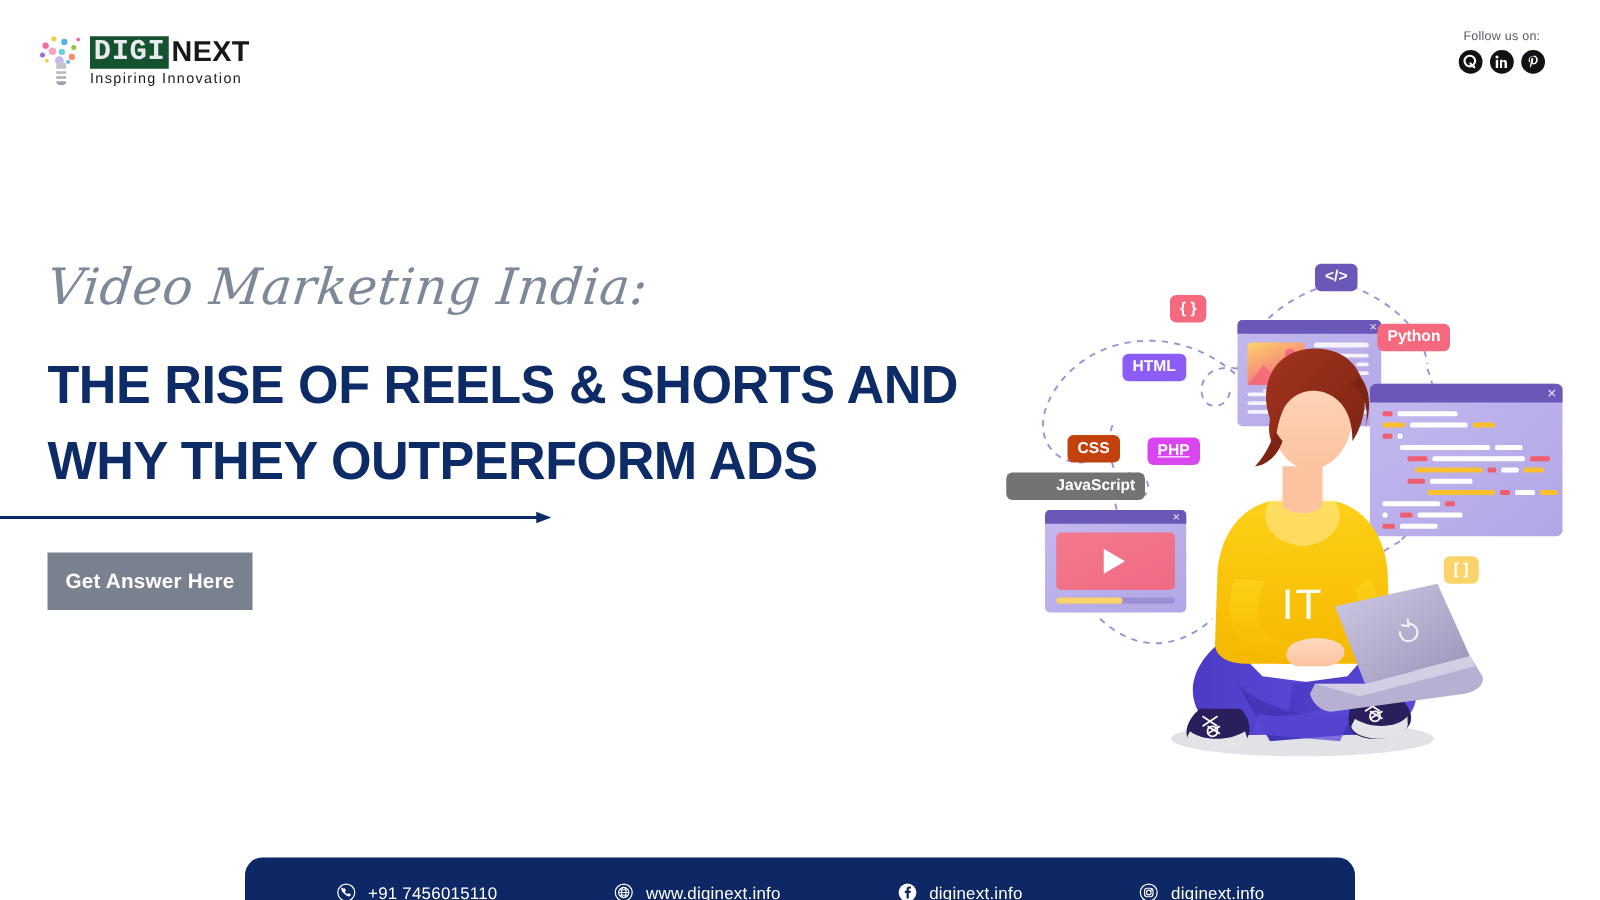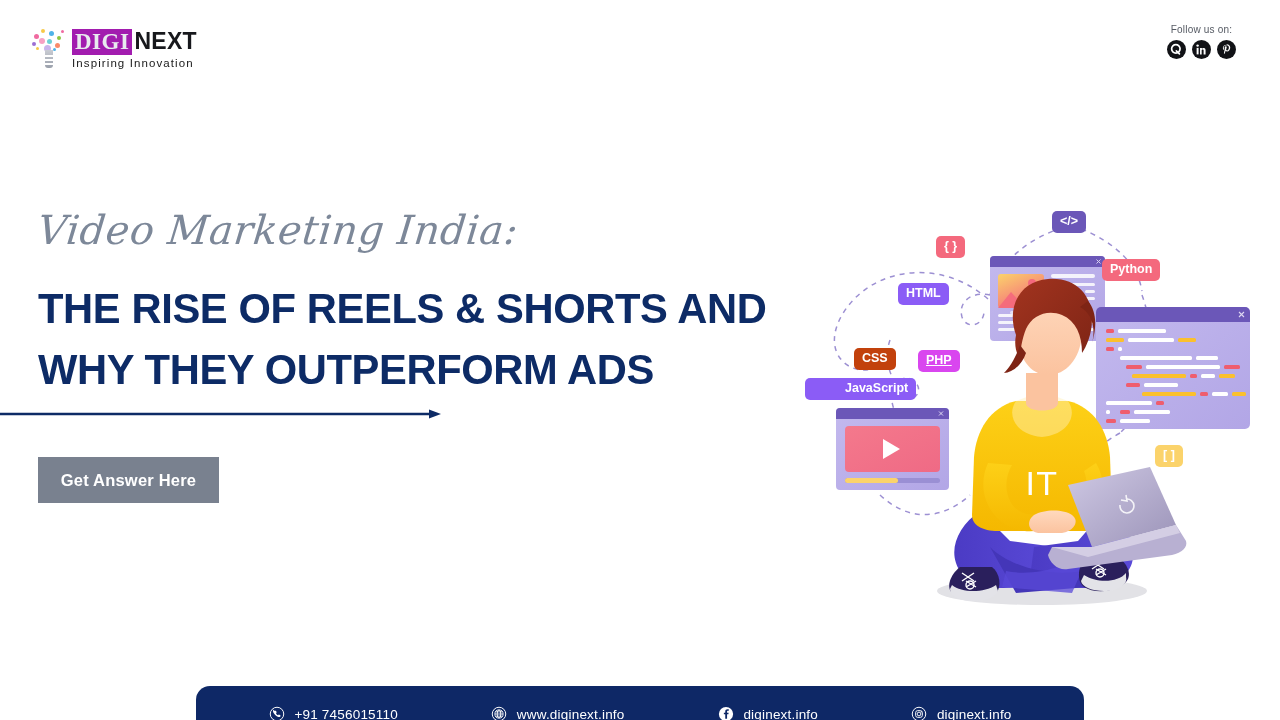--- a/index.html
+++ b/index.html
@@ -20,22 +20,22 @@
     border-radius: 0 0 3px 3px;
   }
   .bulb-stem:after {
     content:""; position:absolute; left:-1px; top:5px; width:10px; height:1.5px; background:#fff;
     box-shadow: 0 4px 0 #fff, 0 8px 0 #fff;
   }
   .spark { position: absolute; border-radius: 50%; }
   .logo-text { line-height: 1; }
   .logo-row { display: flex; align-items: center; }
   .logo-digi {
-    background: #a21caf; color: #e8eaef; font-weight: 700; font-size: 23px;
-    letter-spacing: 0.5px; padding: 1px 3px 2px 3px; font-family: Liberation Serif, serif;
+    background: #14532d; color: #e8eaef; font-weight: 700; font-size: 23px;
+    letter-spacing: 0.5px; padding: 1px 3px 2px 3px; font-family: Liberation Mono, monospace;
   }
   .logo-next {
     color: #17181c; font-weight: 700; font-size: 23px; letter-spacing: 0.3px;
     padding-left: 2px; font-family: "Liberation Sans", sans-serif;
   }
   .logo-tag {
     margin-top: 3px; font-size: 11.5px; color: #1a1a1a; letter-spacing: 1.1px;
     font-family: "Liberation Sans", sans-serif;
   }
 
@@ -61,22 +61,22 @@
     position: absolute; left: 38px; top: 278px; width: 790px;
     font-family: "Liberation Sans", sans-serif;
     font-weight: 700; font-size: 43px; line-height: 1.42;
     color: #0d2b66; letter-spacing: -0.4px;
     transform: scaleX(0.97); transform-origin: left center;
   }
 
   .arrow-line { position: absolute; left: 0; top: 408px; width: 446px; height: 12px; }
 
   .cta {
-    position: absolute; left: 38px; top: 457px;
-    width: 181px; height: 46px;
+    position: absolute; left: 38px; top: 442px;
+    width: 164px; height: 46px;
     background: #79818f; color: #ffffff;
     display: flex; align-items: center; justify-content: center;
     font-size: 16.5px; font-weight: 700; letter-spacing: .2px;
     border: none; cursor: pointer;
   }
 
   
   .illus { position: absolute; left: 820px; top: 195px; width: 450px; height: 430px; }
   .illus svg { display: block; }
   .tag {
@@ -335,21 +335,21 @@
         </g>
       </g>
     </svg>
 
     <span class="tag" style="left:232px; top:16px;  background:#6b57b8;">&lt;/&gt;</span>
     <span class="tag" style="left:116px; top:41px;  background:#f4697d;">{ }</span>
     <span class="tag" style="left:282px; top:64px;  background:#f4697d;">Python</span>
     <span class="tag" style="left:78px;  top:88px;  background:#8b5cf6;">HTML</span>
     <span class="tag" style="left:34px;  top:153px; background:#c2410c;">CSS</span>
     <span class="tag" style="left:98px;  top:155px; background:#d946ef;text-decoration:underline;">PHP</span>
-    <span class="tag" style="left:-15px; top:183px; background:#8b5cf6;padding-left:40px;">JavaScript</span>
+    <span class="tag" style="left:-15px; top:183px; background:#737373;padding-left:40px;">JavaScript</span>
     <span class="tag" style="left:335px; top:250px; background:#fbd36b;">[ ]</span>
   </div>
 
   <div class="footer">
 
     <div class="f-item">
       <span class="f-ico">
         <svg width="16" height="16" viewBox="0 0 18 18">
             <circle cx="9" cy="9" r="7.6" fill="none" stroke="#fff" stroke-width="1.1"></circle>
             <path d="M6.4 5.6c.5-.5 1.2-.4 1.5.1l.6 1c.2.4.1.8-.2 1l-.4.3c-.1.3.2 1 .8 1.6.6.6 1.3.9 1.6.8l.3-.4c.2-.3.6-.4 1-.2l1 .6c.5.3.6 1 .1 1.5-.7.7-1.7.8-2.9.2-1-.5-2-1.3-2.8-2.1-.8-.8-1.6-1.8-2.1-2.8-.6-1.2-.5-2.2.2-2.9z" fill="#fff"></path>

